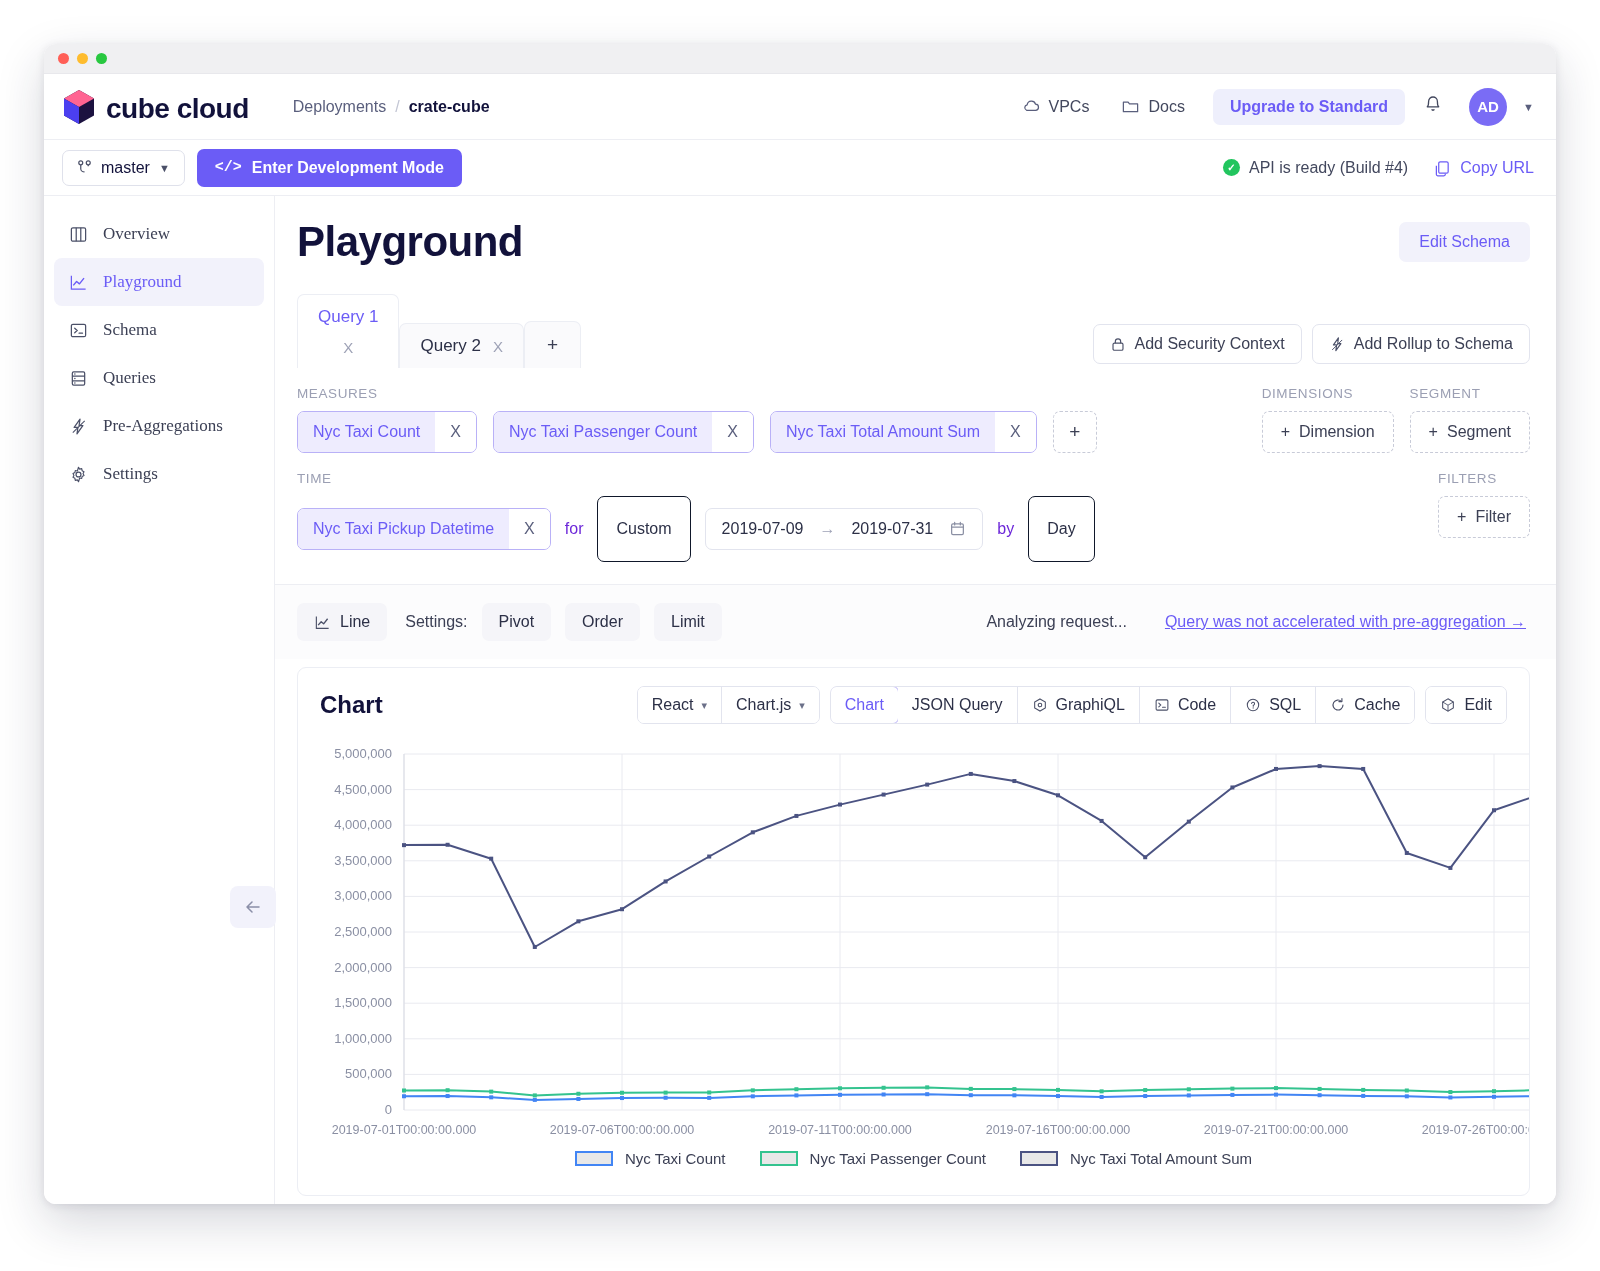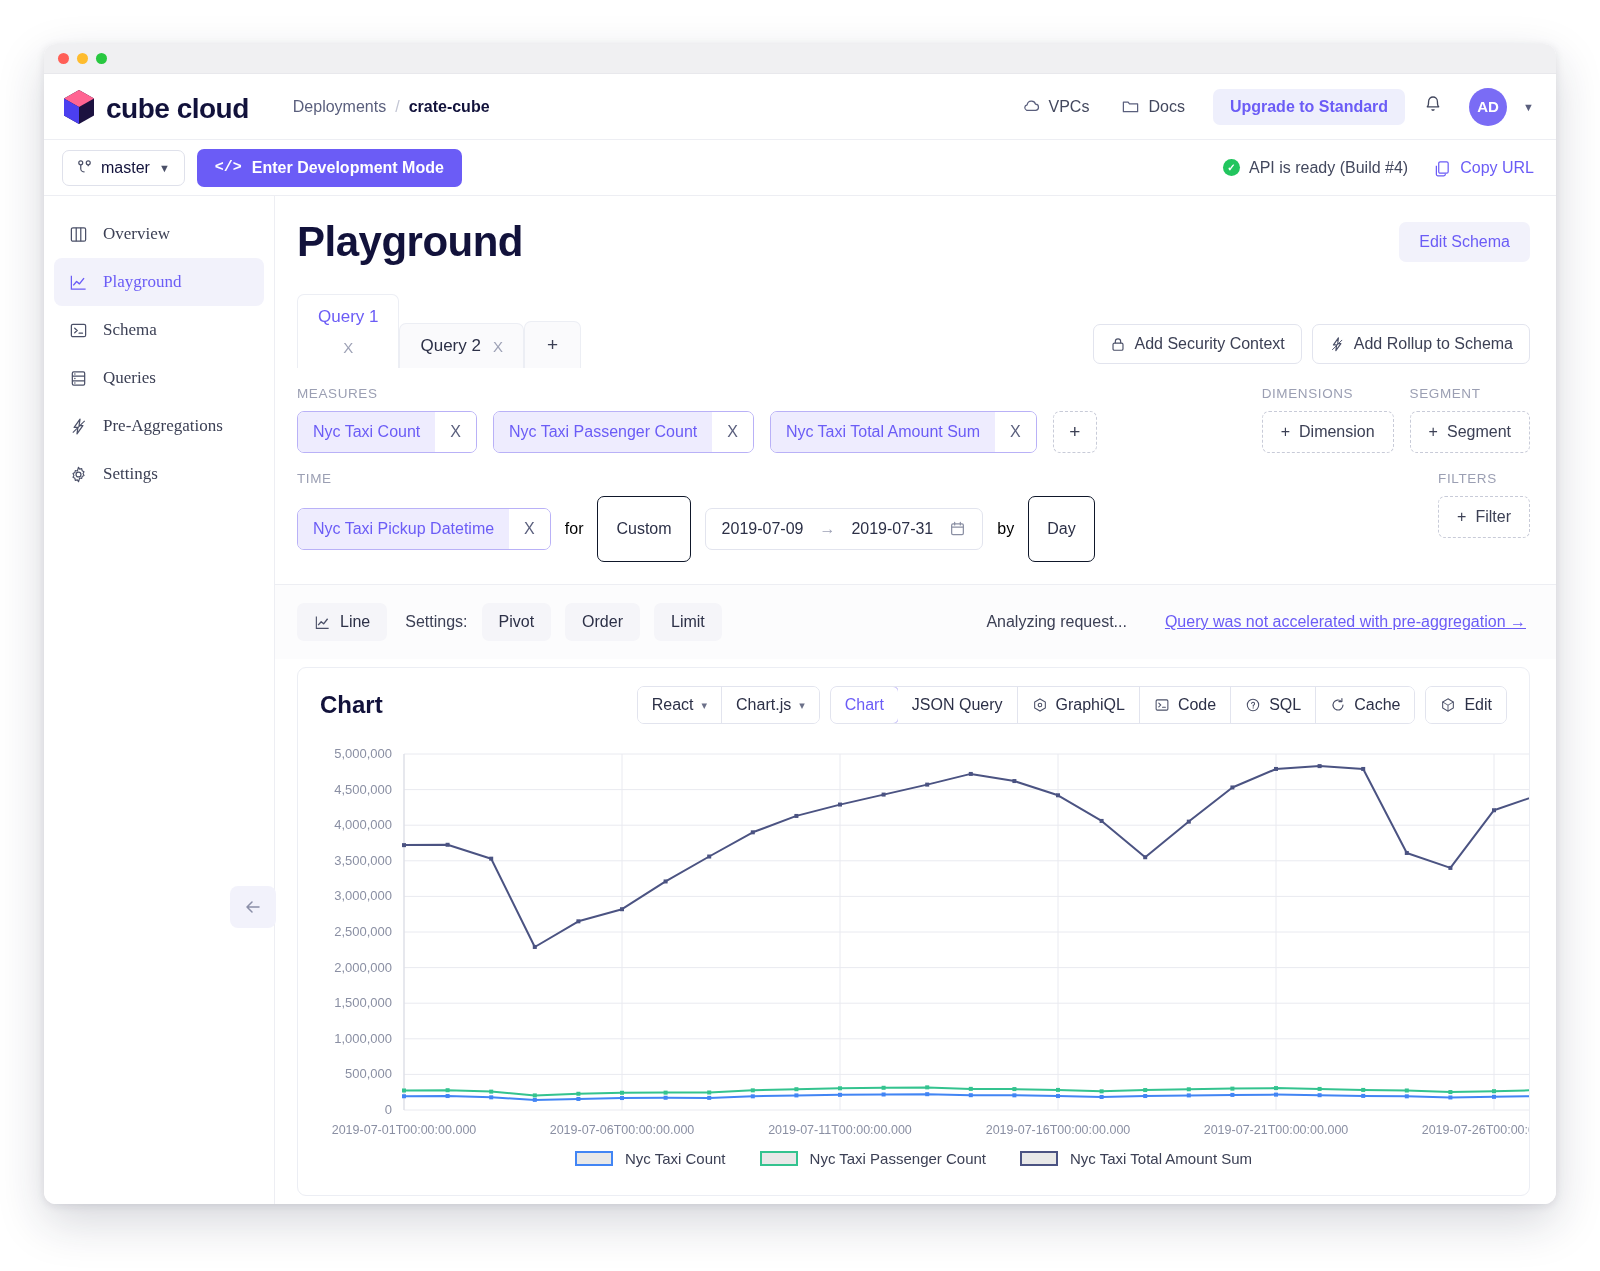--- a/index.html
+++ b/index.html
@@ -249,21 +249,21 @@
   .timerow { display: flex; align-items: center; gap: 14px; }
   .plain-btn {
     border: 1px solid #0f172a; border-radius: 7px;
     padding: 23px 18px; font-size: 16px; color: #2c3047; background: #fff;
   }
   .daterange {
     border: 1px solid #e2e4ee; border-radius: 7px;
     padding: 11px 16px; font-size: 16px; color: #2c3047; background: #fff;
     display: flex; align-items: center; gap: 16px;
   }
-  .for-by { font-size: 16px; color: #000000; }
+  .for-by { font-size: 16px; color: #6d28d9; }
 
   
   .chart-settings {
     margin-top: 22px;
     border-top: 1px solid #edeef3;
     padding: 18px 26px 18px 22px;
     background: #fcfcfd;
     display: flex; align-items: center; gap: 14px;
   }
   .seg-btn {

